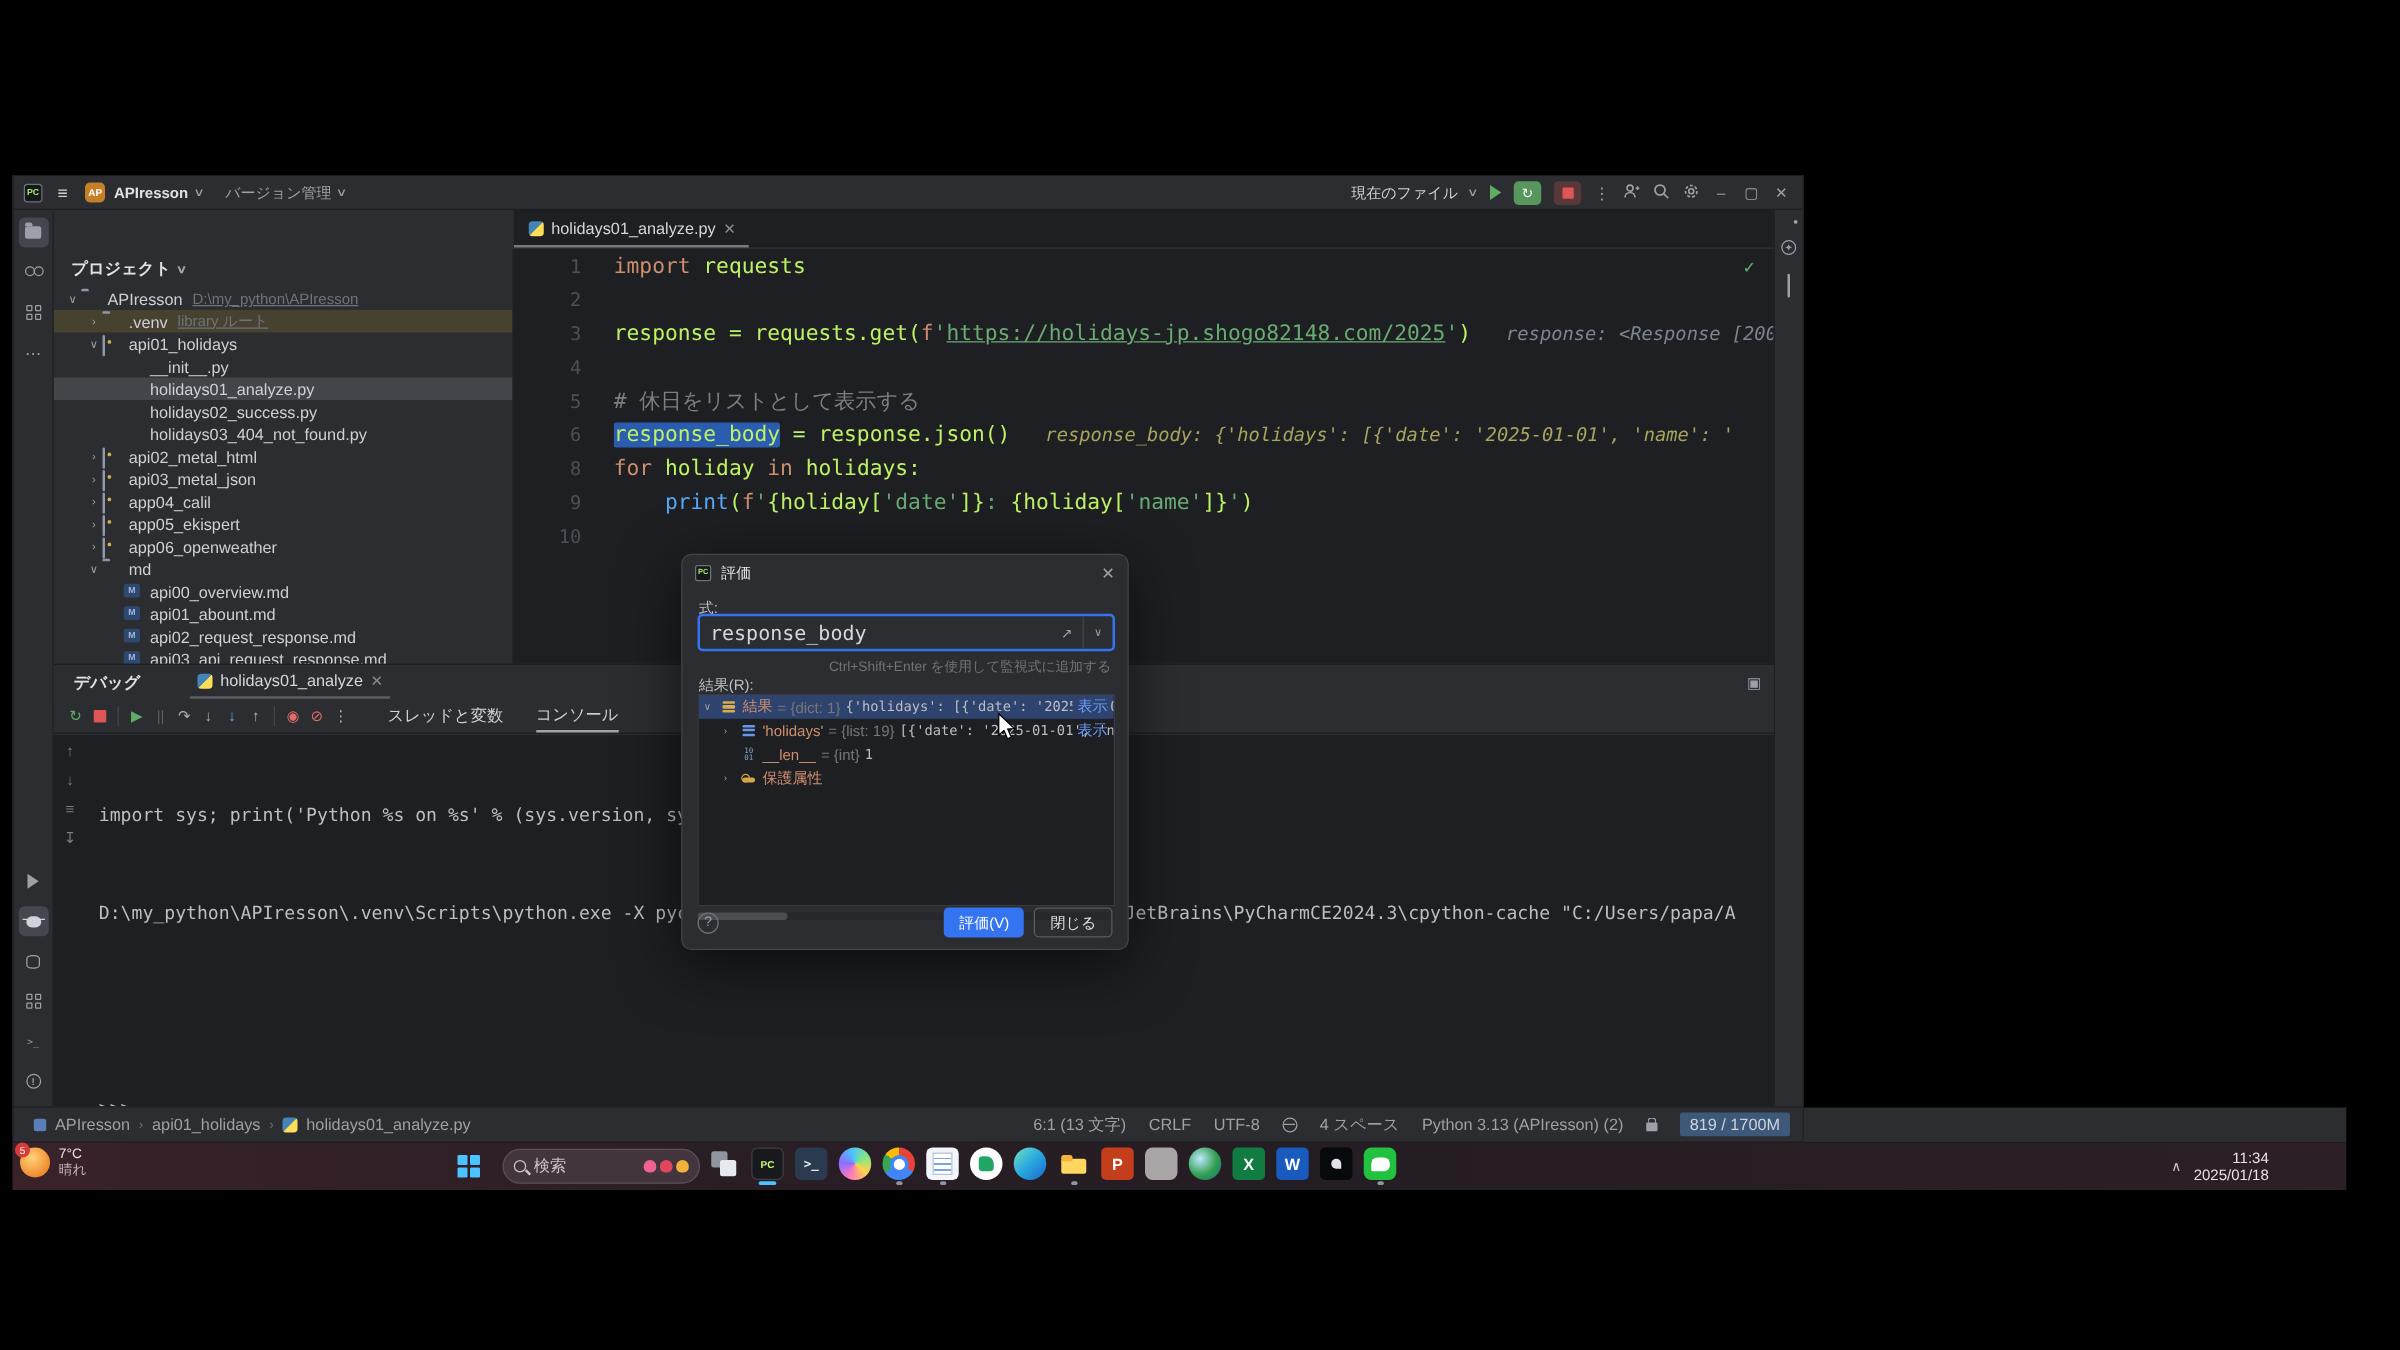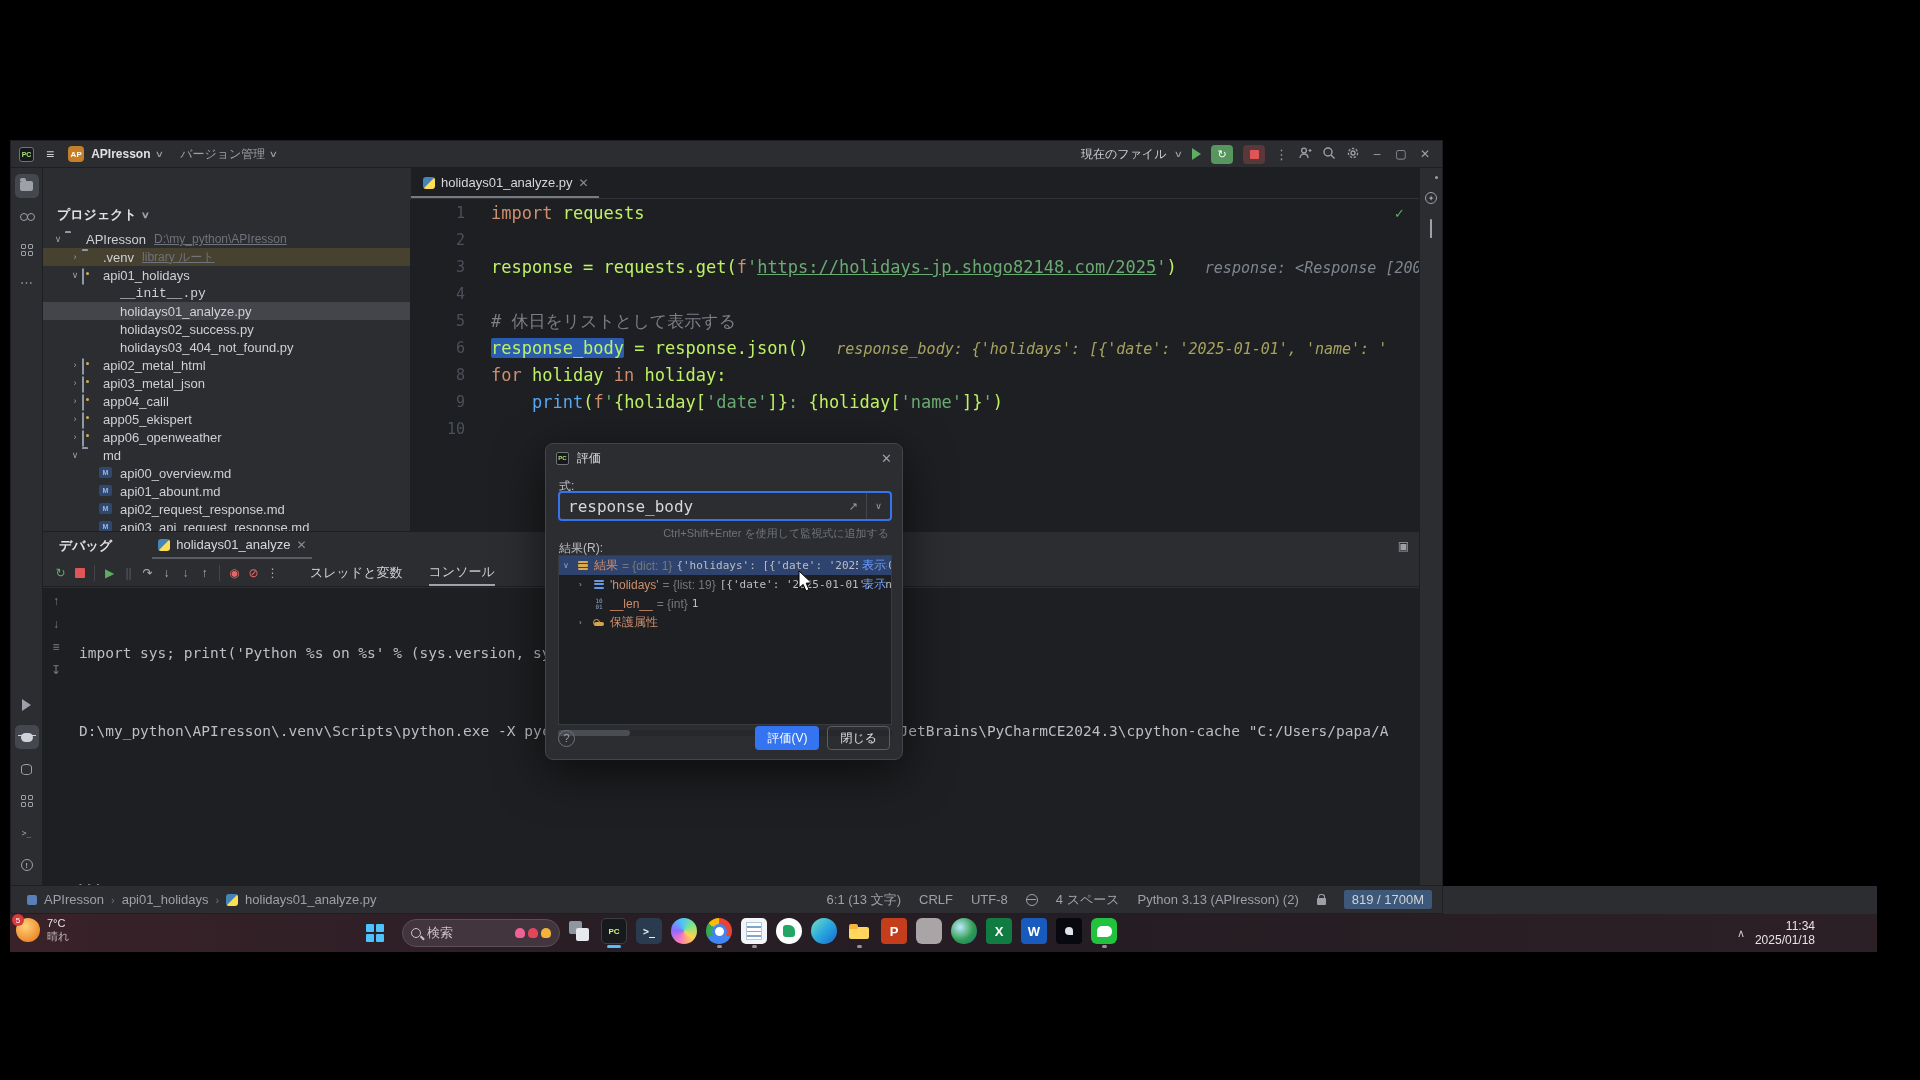--- a/index.html
+++ b/index.html
@@ -369,21 +369,21 @@
             <span class="tr-chev">›</span>
             <span class="tr-ic"><span class="ic-folder"></span></span>
             <span class="tr-label">.venv</span>
             <span class="tr-suffix">library ルート</span>
           </div>
           <div class="tree-row" style="padding-left: 25px;">
             <span class="tr-chev">∨</span>
             <span class="tr-ic"><span class="ic-package"></span></span>
             <span class="tr-label">api01_holidays</span>
           </div>
-          <div class="tree-row" style="padding-left: 42px; font-family: Liberation Mono, monospace;">
+          <div class="tree-row" style="padding-left: 42px;">
             <span class="tr-chev"></span>
             <span class="tr-ic"><span class="ic-python"></span></span>
             <span class="tr-label">__init__.py</span>
           </div>
           <div class="tree-row hl-sel" style="padding-left: 42px;">
             <span class="tr-chev"></span>
             <span class="tr-ic"><span class="ic-python"></span></span>
             <span class="tr-label">holidays01_analyze.py</span>
           </div>
           <div class="tree-row" style="padding-left: 42px;">
@@ -473,21 +473,21 @@
         </div>
       </div>
       <div class="insp-check">✓</div>
       <div class="code" id="code">
           <div class="code-line"><span class="gut">1</span><span class="ctext"><span class="c-kw">import </span><span class="c-id">requests</span></span></div>
           <div class="code-line"><span class="gut">2</span><span class="ctext"></span></div>
           <div class="code-line"><span class="gut">3</span><span class="ctext"><span class="c-id">response = requests.get(</span><span class="c-kw">f</span><span class="c-str">'</span><span class="c-str c-u">https://holidays-jp.shogo82148.com/2025</span><span class="c-str">'</span><span class="c-id">)</span><span class="hint hint-gray">response: &lt;Response [200]</span></span></div>
           <div class="code-line"><span class="gut">4</span><span class="ctext"></span></div>
           <div class="code-line"><span class="gut">5</span><span class="ctext"><span class="c-com"># 休日をリストとして表示する</span></span></div>
           <div class="code-line"><span class="gut">6</span><span class="ctext"><span class="c-id seg-sel">response_body</span><span class="c-id"> = response.json()</span><span class="hint hint-olive">response_body: {'holidays': [{'date': '2025-01-01', 'name': '</span></span></div>
-          <div class="code-line"><span class="gut">8</span><span class="ctext"><span class="c-kw">for </span><span class="c-id">holiday </span><span class="c-kw">in </span><span class="c-id">holiday:</span></span></div>
+          <div class="code-line"><span class="gut">8</span><span class="ctext"><span class="c-kw">for </span><span class="c-id">holiday </span><span class="c-kw">in </span><span class="c-id">holidays:</span></span></div>
           <div class="code-line"><span class="gut">9</span><span class="ctext"><span class="c-id">    </span><span class="c-fn">print</span><span class="c-id">(</span><span class="c-kw">f</span><span class="c-str">'</span><span class="c-id">{holiday[</span><span class="c-str">'date'</span><span class="c-id">]}</span><span class="c-str">: </span><span class="c-id">{holiday[</span><span class="c-str">'name'</span><span class="c-id">]}</span><span class="c-str">'</span><span class="c-id">)</span></span></div>
           <div class="code-line"><span class="gut">10</span><span class="ctext"></span></div>
         </div>
     </div>
 
     <div class="rstripe" id="rstripe">
         <div><span class="bell"></span></div>
         <div>
           <span class="ai-ic">✦</span>
         </div>

